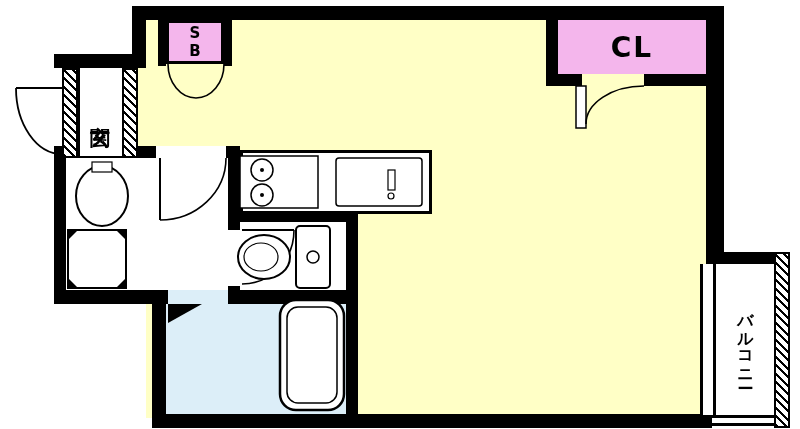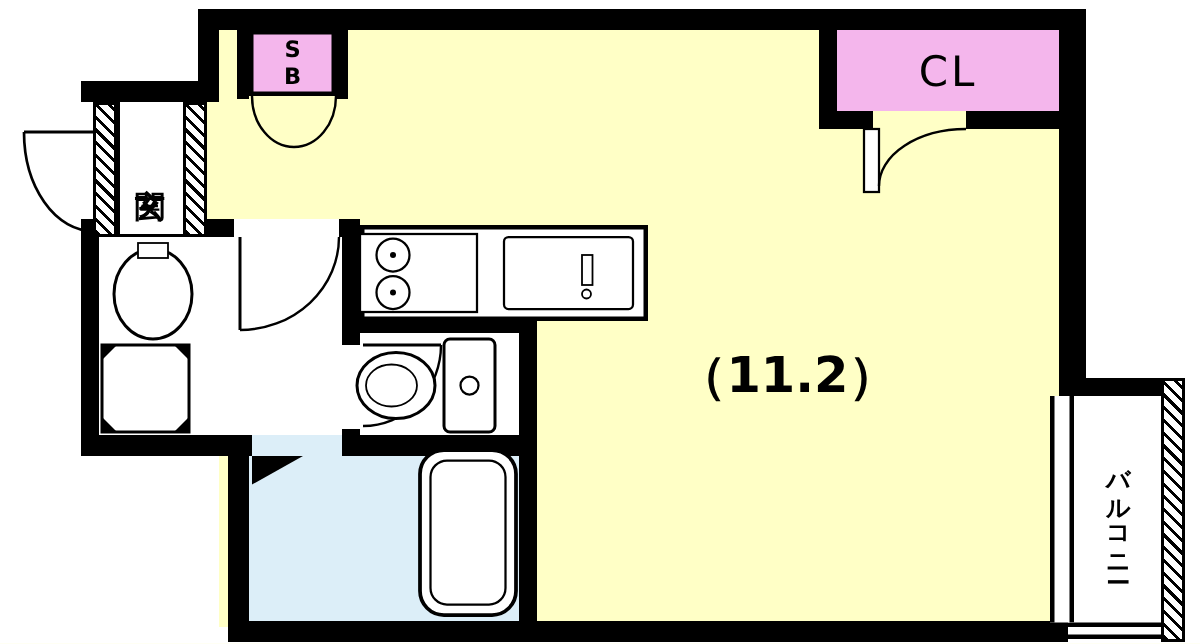--- a/index.html
+++ b/index.html
@@ -14,21 +14,21 @@
     background:repeating-linear-gradient(45deg,#000 0,#000 2px,#fff 2px,#fff 6px);
   }
   .fill-room{background:#ffffc6;}
   .fill-pink{background:#f4b6ec;}
   .fill-white{background:#ffffff;}
   .fill-bath{background:#dceef8;}
   .label{display:flex;align-items:center;justify-content:center;text-align:center;}
   .vtext{writing-mode:vertical-rl;text-orientation:upright;letter-spacing:2px;}
   #genkan-label{font-size:20px;font-weight:bold;}
   #sb-label{font-size:15px;font-weight:bold;letter-spacing:0;}
-  #cl-label{font-size:28px;font-weight:normal;letter-spacing:2px;}
+  #cl-label{font-size:28px;font-weight:bold;letter-spacing:2px;}
   #room-label-wrap{flex-direction:column;line-height:1.35;}
   #room-name{font-size:40px;font-weight:bold;letter-spacing:14px;text-indent:14px;}
   #room-size{font-size:33px;font-weight:bold;}
   #balcony-label{font-size:16px;font-weight:bold;letter-spacing:1px;}
   svg{position:absolute;left:0;top:0;pointer-events:none;}
 </style>
 </head>
 <body>
 
 <div id="stage">
@@ -120,17 +120,16 @@
     <ellipse cx="261" cy="257" rx="17" ry="14" fill="none" stroke="#000" stroke-width="1.2"></ellipse>
 
     <rect x="280" y="300" width="64" height="110" rx="16" fill="#fff" stroke="#000" stroke-width="2.5"></rect>
     <rect x="287" y="307" width="50" height="96" rx="11" fill="none" stroke="#000" stroke-width="1.5"></rect>
   </svg>
 
   <div class="abs label vtext" id="genkan-label" style="left:78px;top:66px;width:46px;height:92px;">玄関</div>
   <div class="abs label vtext" id="sb-label" style="left:166px;top:20px;width:58px;height:44px;">SB</div>
   <div class="abs label" id="cl-label" style="left:558px;top:20px;width:148px;height:54px;">CL</div>
   <div class="abs label" id="room-label-wrap" style="left:370px;top:190px;width:310px;height:120px;">
-    <div id="room-size">（11.2）</div>
   </div>
   <div class="abs label vtext" id="balcony-label" style="left:716px;top:268px;width:58px;height:146px;">バルコニー</div>
 
 </div>
 
 </body></html>

